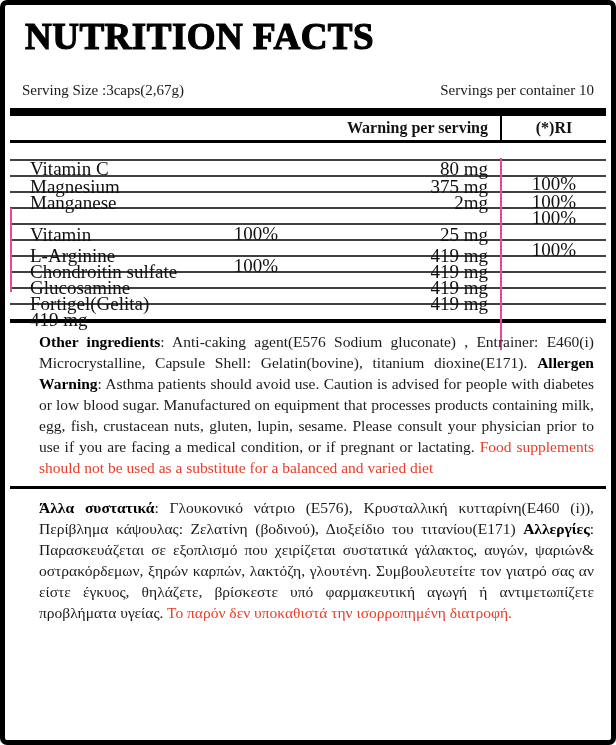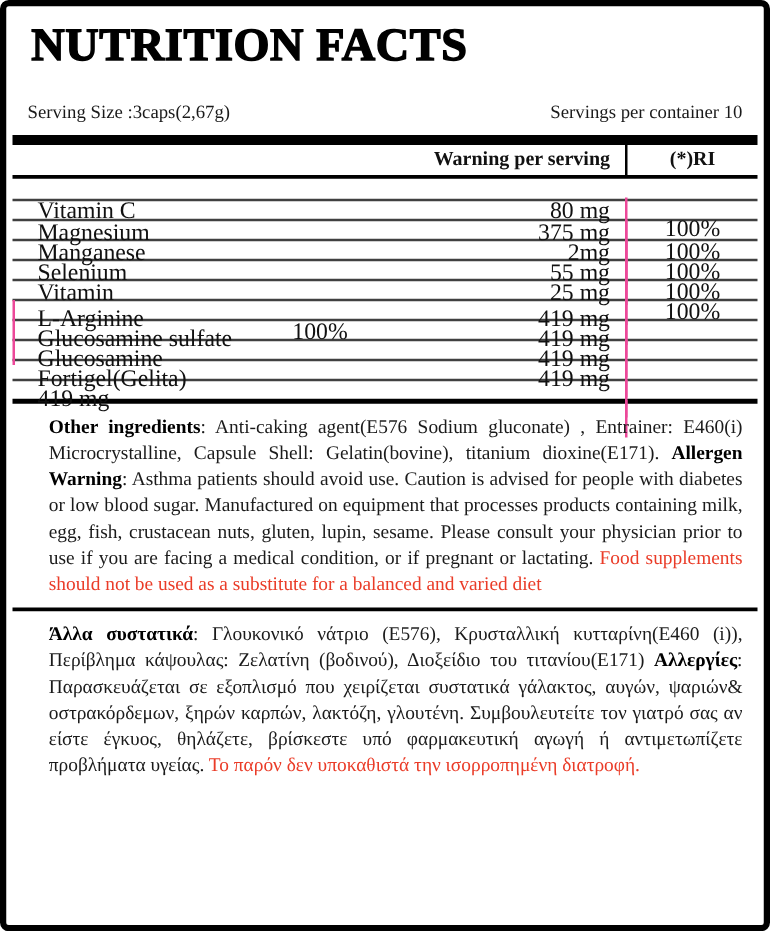--- a/index.html
+++ b/index.html
@@ -75,24 +75,20 @@
       <div class="ri-cell">100%</div>
     </div>
         <div class="nf-row">
       <div class="cells">
         <span>Manganese</span>
         <span>2mg</span>
       </div>
       <div class="ri-cell">100%</div>
     </div>
         <div class="nf-row">
-      <div class="cells">
-        <span>Selenium</span>
-        <span>55 mg</span>
-      </div>
       <div class="ri-cell">100%</div>
     </div>
         <div class="nf-row">
       <div class="cells">
         <span>Vitamin</span>
         <span>25 mg</span>
       </div>
       <div class="ri-cell">100%</div>
     </div>
         <div class="nf-row">
@@ -100,21 +96,21 @@
     </div>
         <div class="nf-row">
       <div class="cells">
         <span>L-Arginine</span>
         <span>419 mg</span>
       </div>
       <div class="ri-cell"></div>
     </div>
         <div class="nf-row">
       <div class="cells">
-        <span>Glucosamine sulfate</span>
+        <span>Chondroitin sulfate</span>
         <span>419 mg</span>
       </div>
       <div class="ri-cell"></div>
     </div>
         <div class="nf-row">
       <div class="cells">
         <span>Glucosamine</span>
         <span>419 mg</span>
       </div>
       <div class="ri-cell"></div>

